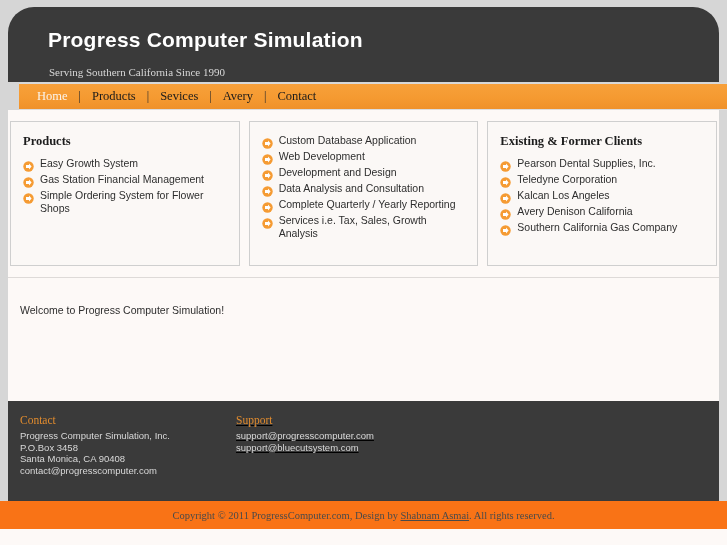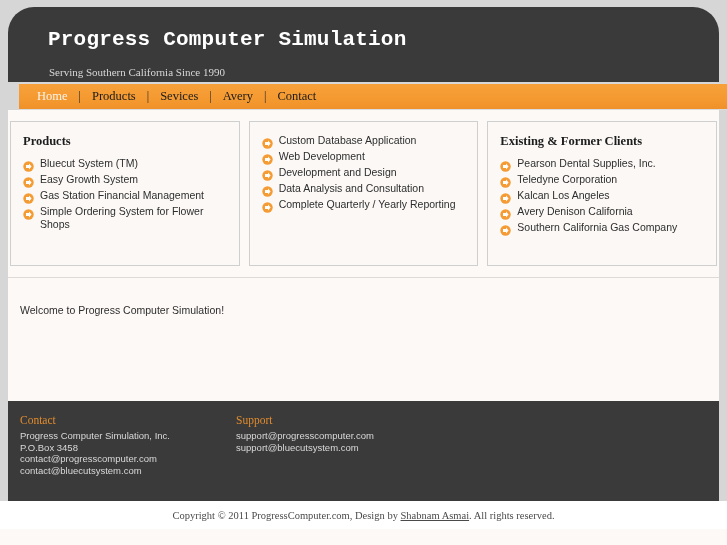--- a/index.html
+++ b/index.html
@@ -28,21 +28,21 @@
     height: 75px;
     background: #3a3a3a;
     border-radius: 26px 26px 0 0;
     box-sizing: border-box;
   }
   .site-title {
     position: absolute;
     left: 40px;
     top: 21px;
     color: #ffffff;
-    font-family: Liberation Mono, monospace;
+    font-family: Liberation Sans, sans-serif;
     font-size: 21px;
     font-weight: bold;
     letter-spacing: 0.2px;
     white-space: nowrap;
   }
   .site-tagline {
     position: absolute;
     left: 41px;
     top: 59px;
     color: #d8d8d8;
@@ -166,42 +166,42 @@
     width: 711px;
     height: 100px;
     background: #3a3a3a;
     box-sizing: border-box;
   }
   .footer-col {
     position: absolute;
     top: 13px;
   }
   .footer-col.contact { left: 12px; }
-  .footer-col.support { left: 228px; }
+  .footer-col.support { left: 228px; text-decoration: underline; }
   .footer-head {
     font-family: "Liberation Serif", serif;
     font-size: 11.5px;
     color: #e08b2e;
     margin-bottom: 4px;
   }
   .footer-line {
     font-family: "Liberation Sans", sans-serif;
     font-size: 9.5px;
     color: #d9d9d9;
     line-height: 11.5px;
     white-space: nowrap;
   }
   
   .copyright-bar {
     position: absolute;
     left: 0px;
     top: 501px;
     width: 727px;
     height: 28px;
-    background: #ffffff;
+    background: #f97316;
     display: flex;
     align-items: center;
     justify-content: center;
   }
   .copyright-text {
     font-family: "Liberation Serif", serif;
     font-size: 10.5px;
     color: #4a4a4a;
     white-space: nowrap;
   }
@@ -252,27 +252,20 @@
   <div class="content">
     <div class="cols" id="panels-container">
         <div class="panel">
           <div class="panel-title">Products</div>
           <ul class="panel-list">
             <li>
               <span class="bullet-icon"><svg width="11" height="11" viewBox="0 0 11 11">
                   <circle cx="5.5" cy="5.5" r="5.2" fill="#f59b33"></circle>
                   <path d="M3 4 L6 4 L6 2.4 L8.6 5.5 L6 8.6 L6 7 L3 7 Z" fill="#ffffff"></path>
                 </svg></span>
-              <span class="item-label">Bluecut System (TM)</span>
-            </li>
-            <li>
-              <span class="bullet-icon"><svg width="11" height="11" viewBox="0 0 11 11">
-                  <circle cx="5.5" cy="5.5" r="5.2" fill="#f59b33"></circle>
-                  <path d="M3 4 L6 4 L6 2.4 L8.6 5.5 L6 8.6 L6 7 L3 7 Z" fill="#ffffff"></path>
-                </svg></span>
               <span class="item-label">Easy Growth System</span>
             </li>
             <li>
               <span class="bullet-icon"><svg width="11" height="11" viewBox="0 0 11 11">
                   <circle cx="5.5" cy="5.5" r="5.2" fill="#f59b33"></circle>
                   <path d="M3 4 L6 4 L6 2.4 L8.6 5.5 L6 8.6 L6 7 L3 7 Z" fill="#ffffff"></path>
                 </svg></span>
               <span class="item-label">Gas Station Financial Management</span>
             </li>
             <li>
@@ -313,20 +306,27 @@
                   <path d="M3 4 L6 4 L6 2.4 L8.6 5.5 L6 8.6 L6 7 L3 7 Z" fill="#ffffff"></path>
                 </svg></span>
               <span class="item-label">Data Analysis and Consultation</span>
             </li>
             <li>
               <span class="bullet-icon"><svg width="11" height="11" viewBox="0 0 11 11">
                   <circle cx="5.5" cy="5.5" r="5.2" fill="#f59b33"></circle>
                   <path d="M3 4 L6 4 L6 2.4 L8.6 5.5 L6 8.6 L6 7 L3 7 Z" fill="#ffffff"></path>
                 </svg></span>
               <span class="item-label">Complete Quarterly / Yearly Reporting</span>
+            </li>
+            <li>
+              <span class="bullet-icon"><svg width="11" height="11" viewBox="0 0 11 11">
+                  <circle cx="5.5" cy="5.5" r="5.2" fill="#f59b33"></circle>
+                  <path d="M3 4 L6 4 L6 2.4 L8.6 5.5 L6 8.6 L6 7 L3 7 Z" fill="#ffffff"></path>
+                </svg></span>
+              <span class="item-label">Services i.e. Tax, Sales, Growth Analysis</span>
             </li>
           </ul>
         </div>
         <div class="panel">
           <div class="panel-title">Existing &amp; Former Clients</div>
           <ul class="panel-list">
             <li>
               <span class="bullet-icon"><svg width="11" height="11" viewBox="0 0 11 11">
                   <circle cx="5.5" cy="5.5" r="5.2" fill="#f59b33"></circle>
                   <path d="M3 4 L6 4 L6 2.4 L8.6 5.5 L6 8.6 L6 7 L3 7 Z" fill="#ffffff"></path>
@@ -368,22 +368,22 @@
       <div class="welcome-text">Welcome to Progress Computer Simulation!</div>
     </div>
   </div>
 
   <div class="footer">
     <div class="footer-col contact">
       <div class="footer-head">Contact</div>
       <div id="contact-lines">
           <div class="footer-line">Progress Computer Simulation, Inc.</div>
           <div class="footer-line">P.O.Box 3458</div>
+          <div class="footer-line">Santa Monica, CA 90408</div>
           <div class="footer-line">contact@progresscomputer.com</div>
-          <div class="footer-line">contact@bluecutsystem.com</div>
         </div>
     </div>
     <div class="footer-col support">
       <div class="footer-head">Support</div>
       <div id="support-lines">
           <div class="footer-line">support@progresscomputer.com</div>
           <div class="footer-line">support@bluecutsystem.com</div>
         </div>
     </div>
   </div>

